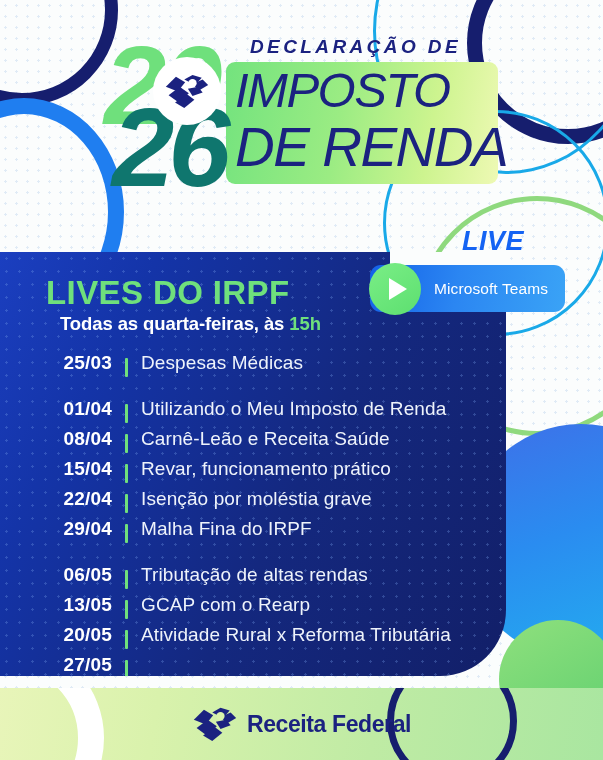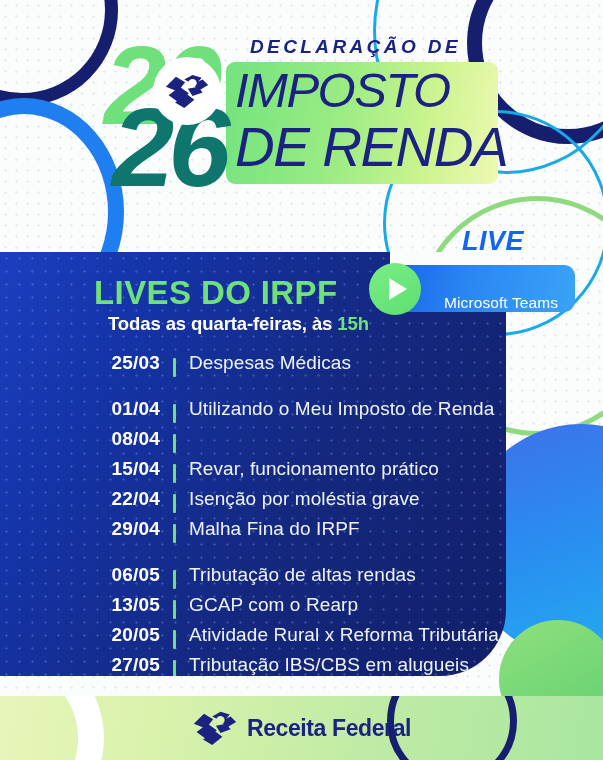--- a/index.html
+++ b/index.html
@@ -41,21 +41,21 @@
   .disc-blue-r{right:-96px;top:424px;width:236px;height:236px;
     background:linear-gradient(160deg,#3f6fe8 0%,#2a8cf0 45%,#22b2ef 100%);}
   
   .disc-green-br{right:-14px;bottom:22px;width:118px;height:118px;
     background:linear-gradient(150deg,#8fe07d,#5fcf6f);}
   
   .disc-cyan-br{right:-70px;bottom:-30px;width:150px;height:150px;background:#2fb9ef;}
 
   
   .footer{
-    position:absolute;left:0;right:0;bottom:0;height:64px;
+    position:absolute;left:0;right:0;bottom:0;height:72px;
     background:linear-gradient(100deg,#e8f5b9 0%,#d9f2ac 26%,#bfeba4 62%,#a9e6a0 100%);
     display:flex;align-items:center;justify-content:center;
     overflow:hidden;
   }
   .footer-white-arc{
     position:absolute;left:-92px;bottom:-76px;width:196px;height:196px;
     border-radius:50%;border:26px solid #ffffff;box-sizing:border-box;
   }
   .footer-navy-arc{
     position:absolute;right:86px;bottom:-26px;width:130px;height:130px;
@@ -107,23 +107,23 @@
   .title-2{left:235px;top:120px;font-size:55px;}
 
   
   .live-word{
     position:absolute;right:79px;top:228px;
     font-size:27px;font-weight:800;font-style:italic;color:#1463f3;
     letter-spacing:.5px;line-height:1;
     font-family:"Liberation Sans", sans-serif;
   }
   .teams-pill{
-    position:absolute;left:380px;top:265px;width:195px;height:47px;
+    position:absolute;left:370px;top:265px;width:195px;height:47px;
     background:linear-gradient(100deg,#1462e8 0%,#2b86f2 45%,#3aa3f6 100%);
-    border-radius:11px;display:flex;align-items:flex-end;
+    border-radius:11px;display:flex;align-items:center;
   }
   .teams-label{
     margin-left:64px;color:#ffffff;font-size:15.5px;font-weight:500;
     letter-spacing:.1px;font-family:"Liberation Sans", sans-serif;
   }
   .play-btn{
     position:absolute;left:369px;top:263px;width:52px;height:52px;border-radius:50%;
     background:linear-gradient(145deg,#7aee86,#5ddf70);
     display:flex;align-items:center;justify-content:center;z-index:6;
   }
@@ -143,21 +143,21 @@
   }
   .panel-notch{
     position:absolute;left:390px;top:252px;width:116px;height:22px;
     background:#fbfdfd;
   }
   .panel-dots{
     position:absolute;inset:0;
     background-image:radial-gradient(rgba(120,160,235,.30) 1.1px, transparent 1.2px);
     background-size:13px 13px;
   }
-  .panel-inner{position:absolute;inset:0;margin-left:48px;}
+  .panel-inner{position:absolute;inset:0;}
 
   .head-lives{
     position:absolute;left:46px;top:24px;
     font-size:33px;font-weight:800;color:#6fe07c;letter-spacing:.4px;
     line-height:1;font-family:"Liberation Sans", sans-serif;
   }
   .head-sub{
     position:absolute;left:60px;top:63px;
     font-size:18.5px;font-weight:700;color:#ffffff;letter-spacing:-.1px;
     line-height:1;font-family:"Liberation Sans", sans-serif;
@@ -244,20 +244,21 @@
 
         <div class="group">
           <div class="row">
             <span class="date">01/04</span>
             <span class="sep"></span>
             <span class="topic">Utilizando o Meu Imposto de Renda</span>
           </div>
           <div class="row">
             <span class="date">08/04</span>
             <span class="sep"></span>
+            <span class="topic">Carnê-Leão e Receita Saúde</span>
           </div>
           <div class="row">
             <span class="date">15/04</span>
             <span class="sep"></span>
             <span class="topic">Revar, funcionamento prático</span>
           </div>
           <div class="row">
             <span class="date">22/04</span>
             <span class="sep"></span>
             <span class="topic">Isenção por moléstia grave</span>
@@ -281,21 +282,20 @@
             <span class="topic">GCAP com o Rearp</span>
           </div>
           <div class="row">
             <span class="date">20/05</span>
             <span class="sep"></span>
             <span class="topic">Atividade Rural x Reforma Tributária</span>
           </div>
           <div class="row">
             <span class="date">27/05</span>
             <span class="sep"></span>
-            <span class="topic">Tributação IBS/CBS em alugueis</span>
           </div>
         </div>
 
       </div>
     </div>
   </div>
   <div class="panel-notch"></div>
 
   <div class="live-word">LIVE</div>
   <div class="teams-pill">

